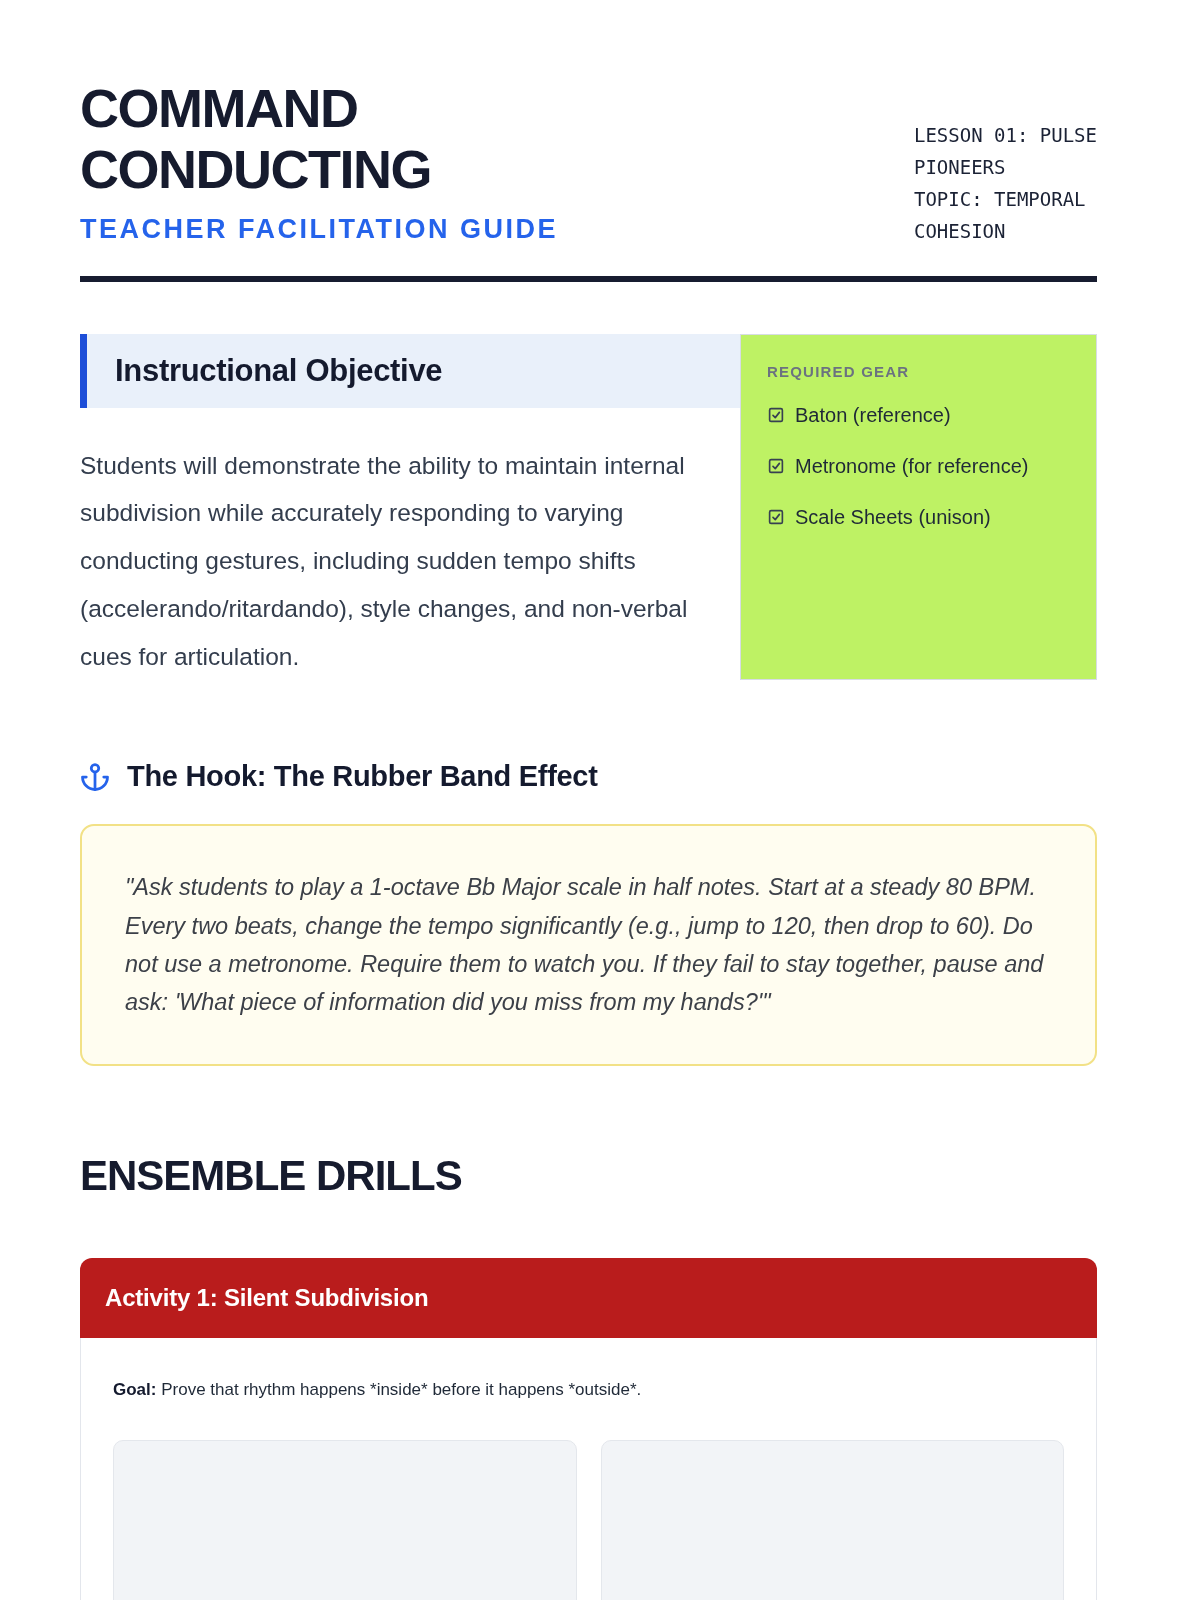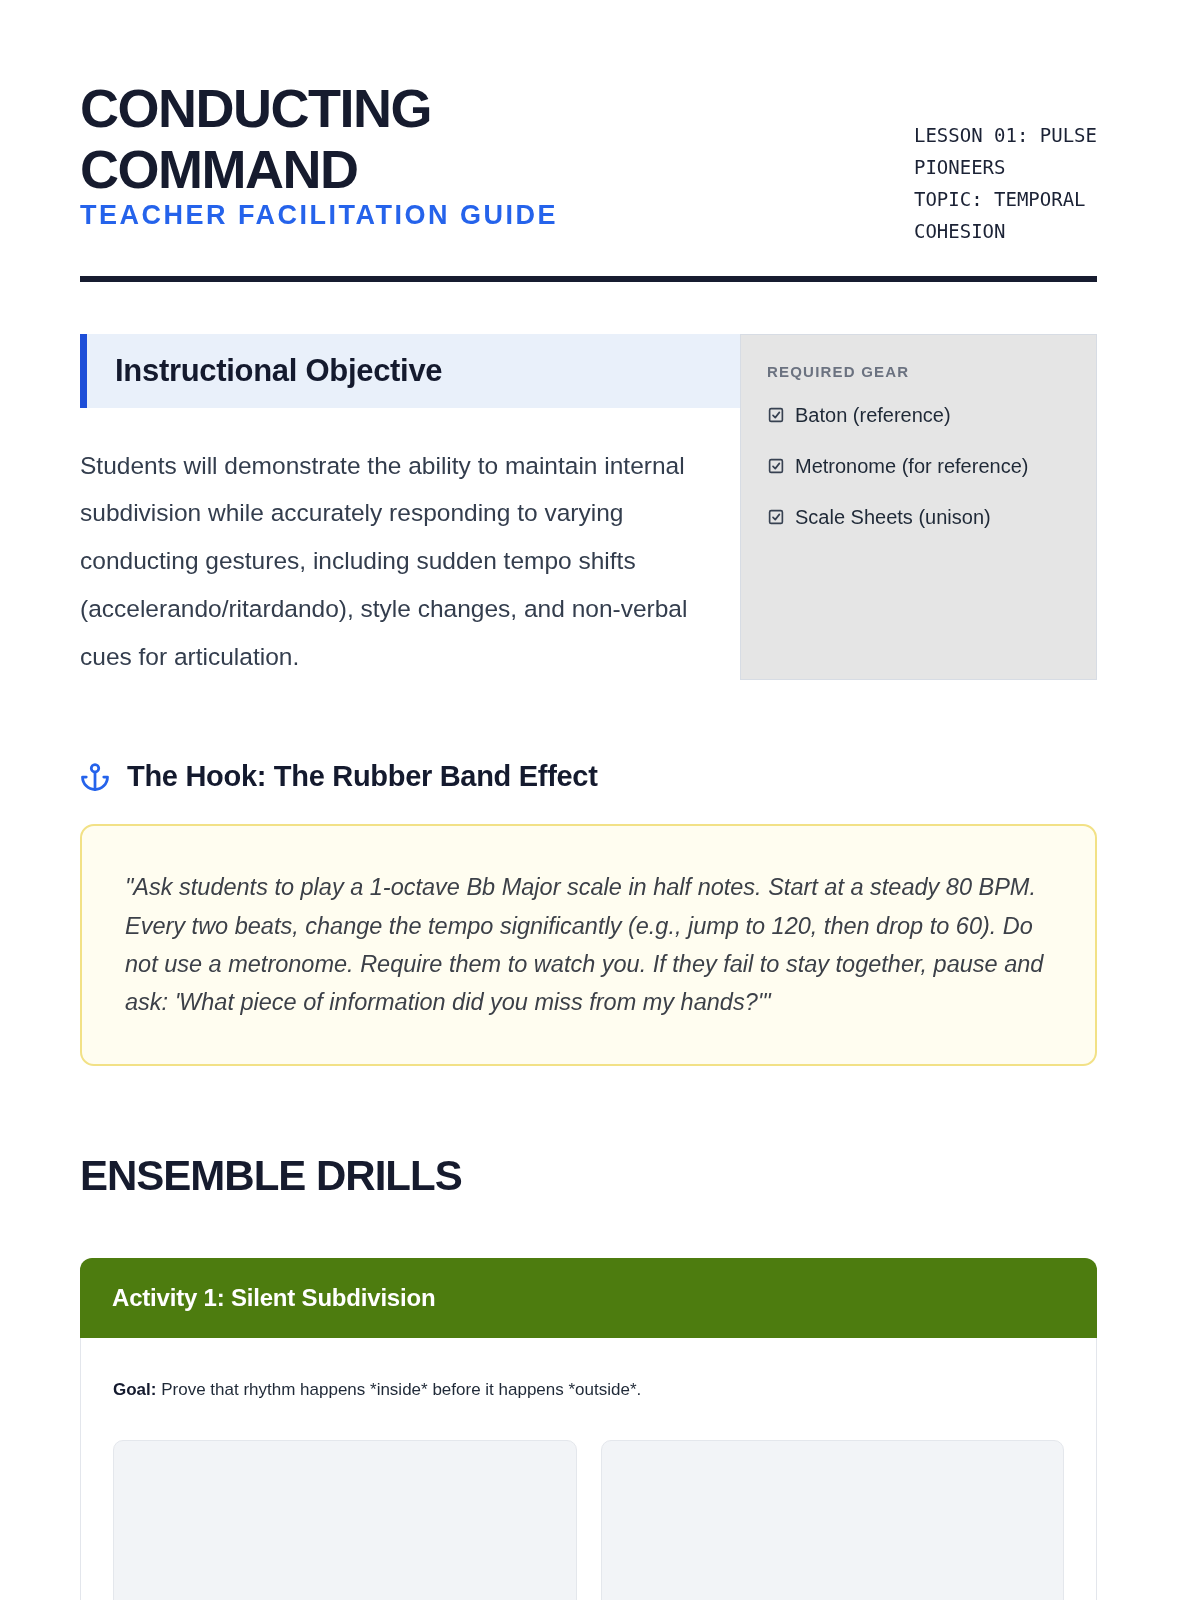--- a/index.html
+++ b/index.html
@@ -10,68 +10,68 @@
     overflow: hidden;
     font-family: "Liberation Sans", sans-serif;
     color: #171c30;
   }
   .page { width: 1200px; padding: 78px 103px 0 80px; }
 
   
   .header { display: flex; justify-content: space-between; align-items: flex-start; }
   .title { font-size: 54px; font-weight: 900; line-height: 1.13; letter-spacing: -1.5px; color: #161b2e; }
   .title span { display: block; }
-  .subtitle { color: #2563eb; font-size: 27px; font-weight: 800; letter-spacing: 2.5px; }
+  .subtitle { margin-top: 14px; color: #2563eb; font-size: 27px; font-weight: 800; letter-spacing: 2.5px; }
   .meta { font-family: "DejaVu Sans Mono", "Liberation Mono", monospace; font-size: 19px; line-height: 1.68; color: #1b2235; padding-top: 42px; white-space: nowrap; }
 
   .rule { height: 6px; background: #171c30; margin-top: 28px; }
 
   
   .content-row { display: flex; margin-top: 52px; align-items: stretch; }
   .left-col { flex: 0 0 660px; width: 660px; }
   .obj-heading-box { background: #e9f0fa; border-left: 7px solid #1d4ed8; padding: 19px 10px 19px 28px; }
   .obj-heading { font-size: 31px; font-weight: 800; color: #141a2e; letter-spacing: -0.3px; }
   .obj-body { margin-top: 34px; font-size: 24.5px; line-height: 1.95; color: #333d4d; }
 
-  .gear-panel { flex: 1 1 auto; background: #e5e5e5; border: 1px solid #d7dce4; padding: 28px 26px; }
+  .gear-panel { flex: 1 1 auto; background: #bef264; border: 1px solid #d7dce4; padding: 28px 26px; }
   .gear-heading { font-size: 15px; font-weight: 700; letter-spacing: 1.2px; color: #6b7280; }
   .gear-item { margin-top: 20px; font-size: 20px; line-height: 1.55; color: #1f2937; }
   .cb-icon { display: inline-block; width: 18px; height: 18px; color: #374151; vertical-align: -2px; margin-right: 10px; }
   .cb-icon svg { width: 100%; height: 100%; display: block; }
 
   
   .hook-heading { margin-top: 80px; display: flex; align-items: center; gap: 17px; }
   .anchor-icon { width: 30px; height: 30px; color: #2563eb; flex: 0 0 auto; }
   .anchor-icon svg { width: 100%; height: 100%; display: block; }
   .hook-heading-text { font-size: 29px; font-weight: 800; color: #141a2e; letter-spacing: -0.3px; }
 
   .callout { margin-top: 31px; background: #fffdf0; border: 2px solid #f2e186; border-radius: 14px; padding: 42px 46px 42px 43px; }
   .callout p { font-style: italic; font-size: 23.5px; line-height: 1.63; color: #3c4048; }
 
   
   .drills-heading { margin-top: 86px; font-size: 42px; font-weight: 900; letter-spacing: -1px; color: #161b2e; }
 
   .activity-card { margin-top: 58px; }
-  .card-header { background: #4d7c0f; color: #ffffff; border-radius: 12px 12px 0 0; padding: 26px 32px; font-size: 24px; font-weight: 700; letter-spacing: -0.2px; }
+  .card-header { background: #b91c1c; color: #ffffff; border-radius: 12px 12px 0 0; padding: 26px 25px; font-size: 24px; font-weight: 700; letter-spacing: -0.2px; }
   .card-body { border: 1px solid #e3e6ec; border-top: none; border-radius: 0 0 12px 12px; background: #ffffff; padding: 42px 32px 60px; }
   .goal-line { font-size: 17px; color: #1f2937; }
   .goal-label { font-weight: 800; color: #141a2e; }
   .drill-cols { display: flex; gap: 24px; margin-top: 40px; }
   .drill-col { flex: 1 1 0; background: #f2f4f7; border: 1px solid #e4e7ec; border-radius: 10px; height: 220px; }
 </style>
 </head>
 <body>
 
 <div class="page">
 
   <div class="header">
     <div>
       <h1 class="title">
+        <span>COMMAND</span>
         <span>CONDUCTING</span>
-        <span>COMMAND</span>
       </h1>
       <div class="subtitle">TEACHER FACILITATION GUIDE</div>
     </div>
     <div class="meta">
       <div>LESSON 01: PULSE</div>
       <div>PIONEERS</div>
       <div>TOPIC: TEMPORAL</div>
       <div>COHESION</div>
     </div>
   </div>

